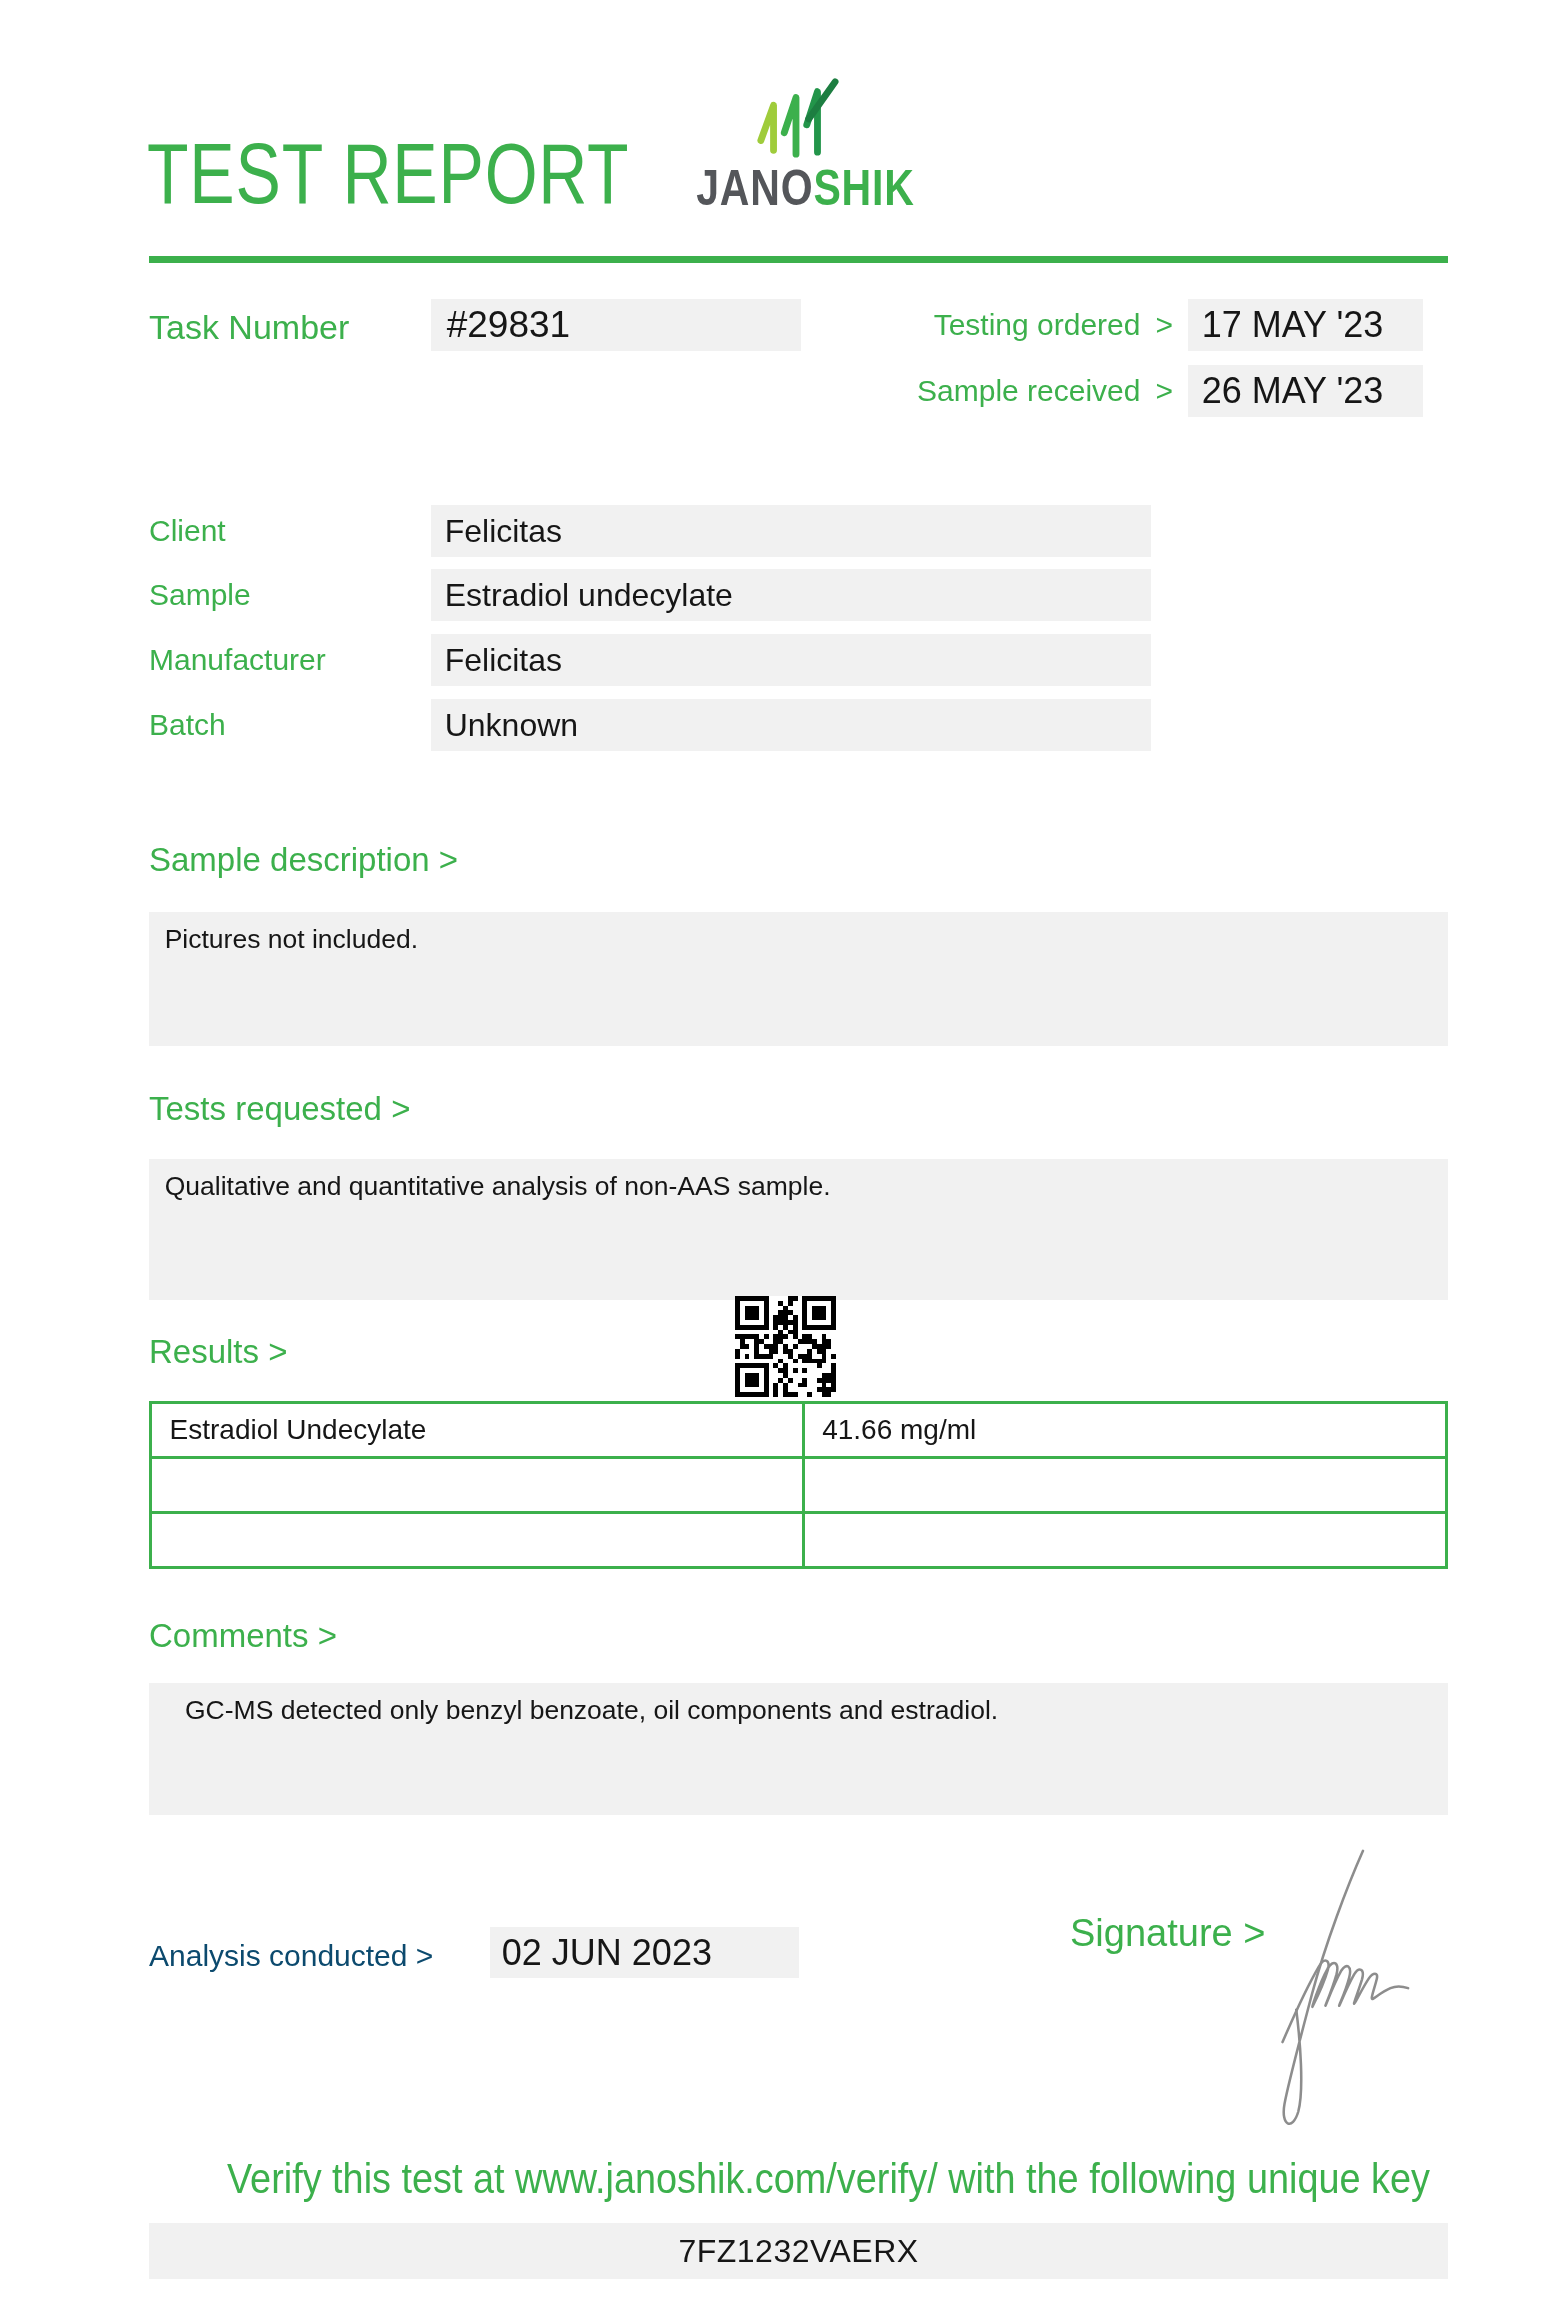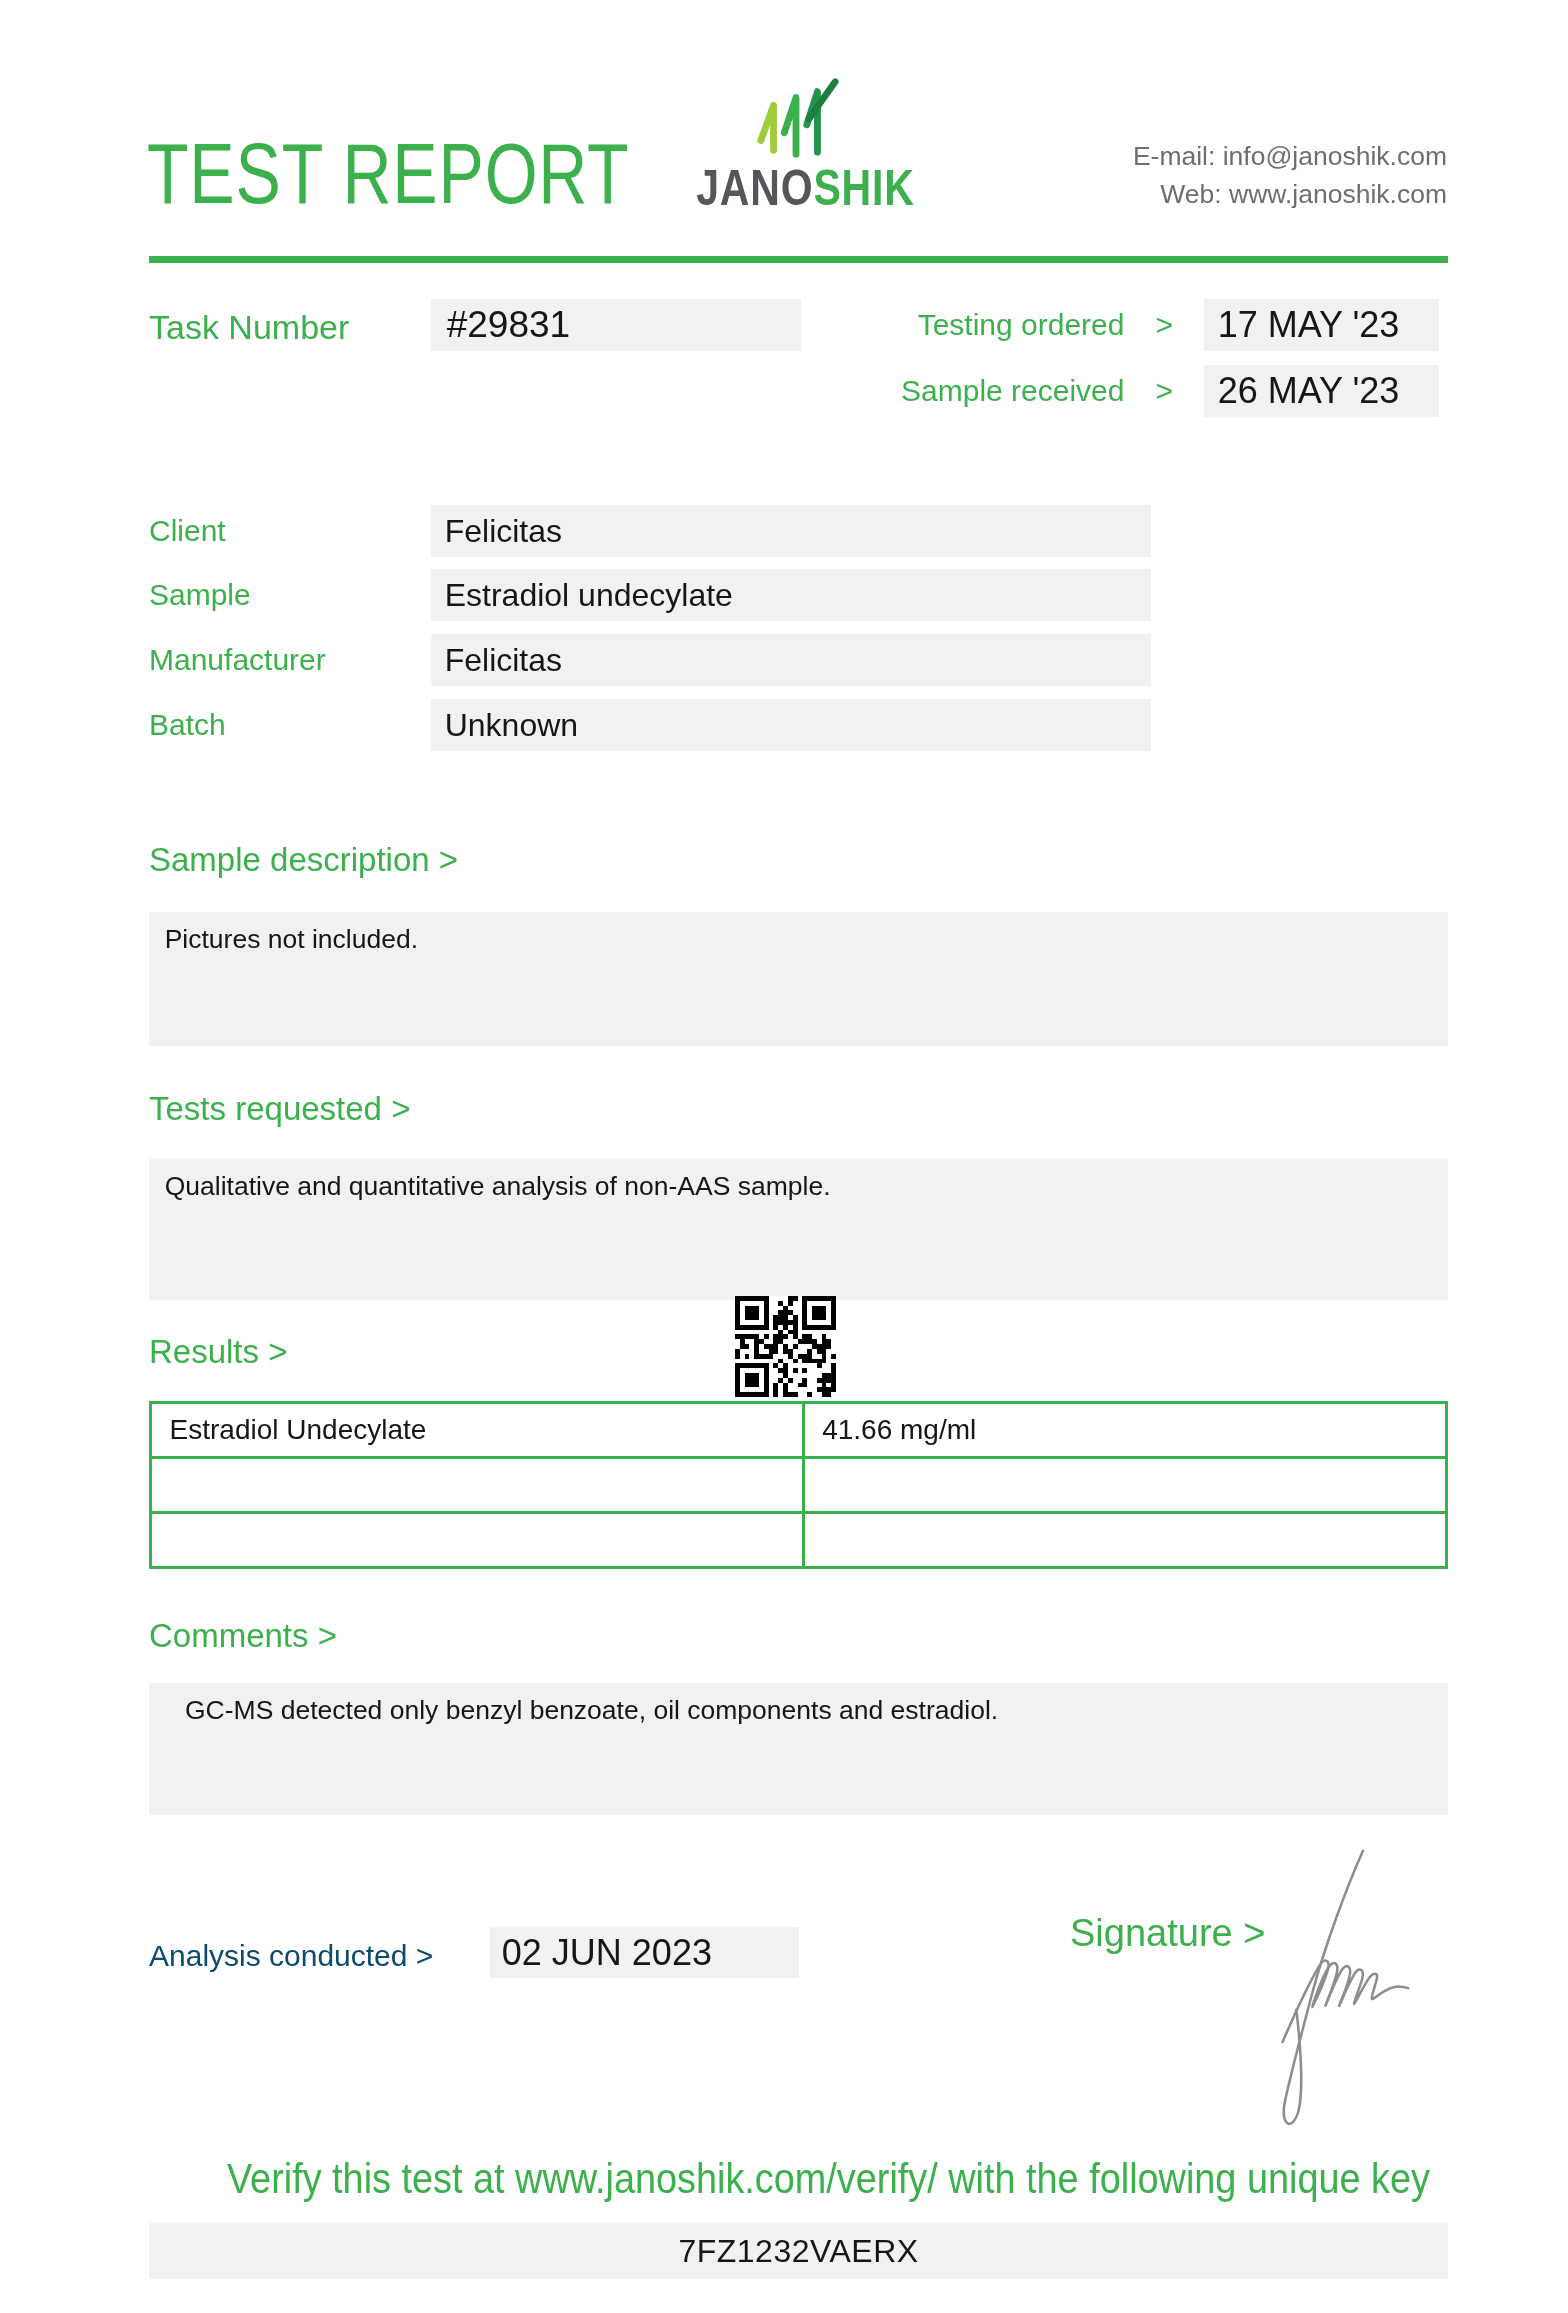--- a/index.html
+++ b/index.html
@@ -34,22 +34,22 @@
   }
   .rule{position:absolute;left:149px;width:1299px;top:256px;height:6.9px;background:#3cb04c;}
   
   .task-label{position:absolute;left:149px;top:308px;font-size:34px;color:#3cb04c;}
   .task-box{
     position:absolute;left:431px;top:299px;width:370px;height:52px;
     background:#f1f1f1;font-size:37px;line-height:52px;padding-left:15.7px;
     box-sizing:border-box;font-weight:500;
   }
   .date-row{
-    position:absolute;left:800px;width:639px;height:52px;
-    display:flex;justify-content:flex-end;align-items:center;gap:31px;
+    position:absolute;left:784px;width:639px;height:52px;
+    display:flex;justify-content:flex-end;align-items:center;gap:15px;
   }
   .date-row .lbl{font-size:30px;color:#3cb04c;white-space:nowrap;}
   .date-row .arrow{font-size:30px;color:#3cb04c;}
   .date-row .val{
     flex:none;width:235px;height:52px;background:#f1f1f1;
     font-size:36px;line-height:52px;padding-left:13.7px;box-sizing:border-box;
     font-weight:500;white-space:nowrap;
   }
   
   .detail-row{position:absolute;left:0;width:1272px;height:52px;}
@@ -104,24 +104,20 @@
     <g fill="none" stroke-linecap="round" stroke-linejoin="round" stroke-width="7">
       <path d="M14,66 L27,30 L27,76" stroke="#9fcc3b"></path>
       <path d="M38,58 L50,22 L50,80" stroke="#3cb04c"></path>
       <path d="M61,50 L72,16 L72,78" stroke="#23954a"></path>
       <path d="M63,44 L90,6" stroke="#1d7e41"></path>
     </g>
   </svg>
 
   <div class="logo-text"><span class="dark">JANO</span><span class="green">SHIK</span></div>
 
-  <div class="contact">
-    <div><span>E-mail:</span> <span>info@janoshik.com</span></div>
-    <div><span>Web:</span> <span>www.janoshik.com</span></div>
-  </div>
 
   <div class="rule"></div>
 
   <div class="task-label">Task Number</div>
   <div class="task-box">#29831</div>
 
   <div class="date-row" style="top:299px;">
     <span class="lbl">Testing ordered</span>
     <span class="arrow">&gt;</span>
     <span class="val">17 MAY '23</span>

